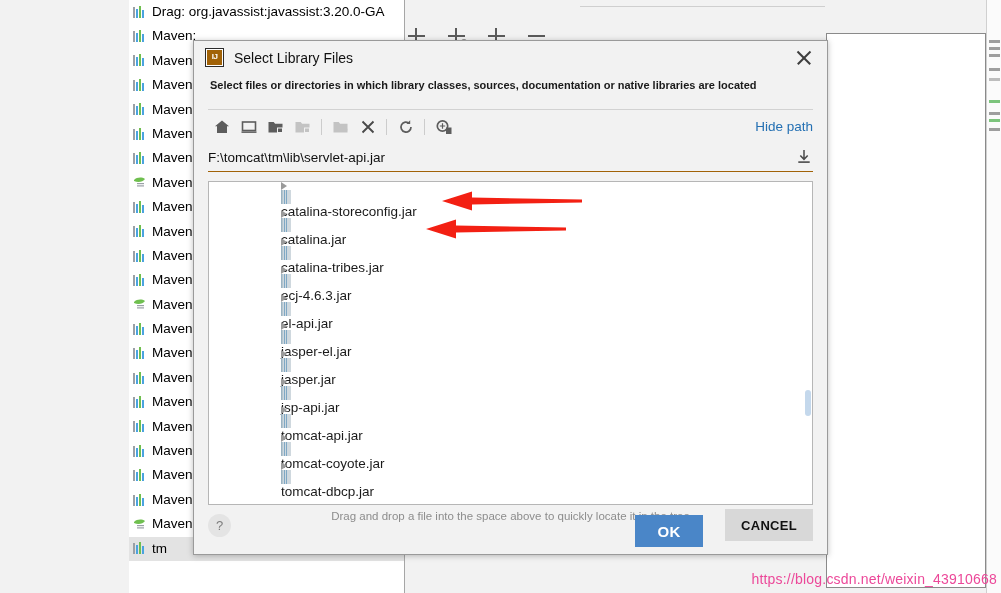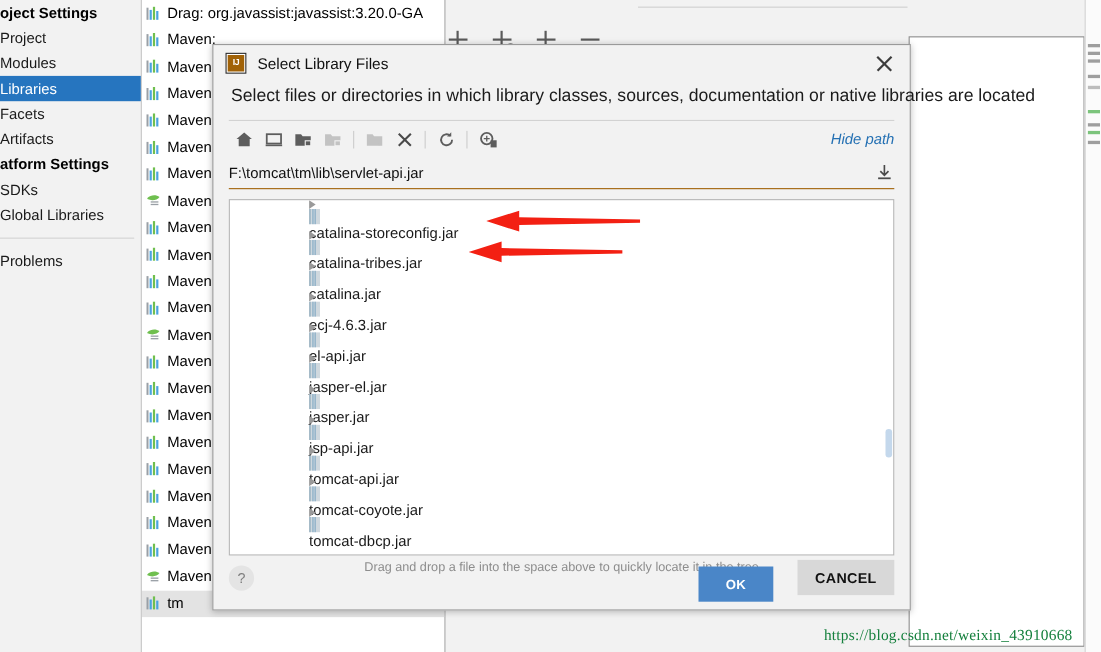--- a/index.html
+++ b/index.html
@@ -99,35 +99,35 @@
   #dlg-close{
     margin-left:auto;width:26px;height:26px;position:relative;
   }
   #dlg-close i,#dlg-close b{
     position:absolute;left:4px;top:12px;width:18px;height:1.6px;background:#3d3d3d;display:block;
   }
   #dlg-close i{transform:rotate(45deg);}
   #dlg-close b{transform:rotate(-45deg);}
 
   #dlg-subtitle{
-    padding:5px 16px 0 16px;font-size:16px;color:#1a1a1a;
-    height:27px;box-sizing:border-box;white-space:nowrap;
+    padding:5px 16px 0 16px;font-size:11px;color:#1a1a1a;
+    height:27px;box-sizing:border-box;white-space:nowrap;font-weight:bold;
   }
   #dlg-rule1{height:1px;background:#d2d2d2;margin:8px 14px 0 14px;}
 
   
   #file-toolbar{
     height:33px;display:flex;align-items:center;padding:0 14px;
     box-sizing:border-box;position:relative;
   }
   .fbtn{width:27px;height:24px;position:relative;display:block;flex:none;}
   .fbtn svg{position:absolute;left:50%;top:50%;transform:translate(-50%,-50%);}
   .tbsep{width:1px;height:16px;background:#cccccc;margin:0 5px;flex:none;}
   #hide-path{
-    margin-left:auto;color:#2470b3;font-size:13.5px;cursor:pointer;font-style:italic;
+    margin-left:auto;color:#2470b3;font-size:13.5px;cursor:pointer;
   }
 
   
   #path-row{
     margin:0 14px;height:28px;display:flex;align-items:center;
     border-bottom:1px solid #a16207;position:relative;
   }
   #path-text{font-size:13.5px;color:#101010;}
   #path-dl{margin-left:auto;width:18px;height:18px;position:relative;}
 
@@ -164,55 +164,41 @@
   #dlg-bottom{
     position:absolute;left:0;right:0;bottom:0;height:58px;
     display:flex;align-items:center;padding:0 14px;box-sizing:border-box;
   }
   #help-btn{
     width:23px;height:23px;border-radius:50%;background:#e4e4e4;
     color:#7c7c7c;font-size:13px;line-height:23px;text-align:center;flex:none;
   }
   #btn-ok{
     margin-left:auto;width:68px;height:32px;background:#4a86c8;color:#fff;
-    font-size:12px;font-weight:bold;display:flex;align-items:center;
+    font-size:15px;font-weight:bold;display:flex;align-items:center;
     justify-content:center;border:none;font-family:inherit;letter-spacing:.3px;margin-top:12px;
   }
   #btn-cancel{
     margin-left:22px;width:88px;height:32px;background:#d8d8d8;color:#111;
     font-size:13px;font-weight:bold;display:flex;align-items:center;
     justify-content:center;border:none;font-family:inherit;letter-spacing:.3px;
   }
 
   
   #watermark{
-    position:absolute;right:26px;bottom:6px;
-    font-size:14px;color:#15803d;white-space:nowrap;
+    position:absolute;right:4px;bottom:6px;
+    font-size:14px;color:#ec4899;white-space:nowrap;
     letter-spacing:.2px;
-    font-family:Liberation Serif, serif;
   }
 </style>
 </head>
 <body>
 
 <div id="bg-root">
 
-  <div id="settings-sidebar">
-      <div class="side-group">oject Settings</div>
-      <div class="side-item">Project</div>
-      <div class="side-item">Modules</div>
-      <div class="side-item sel">Libraries</div>
-      <div class="side-item">Facets</div>
-      <div class="side-item">Artifacts</div>
-      <div class="side-group">atform Settings</div>
-      <div class="side-item">SDKs</div>
-      <div class="side-item">Global Libraries</div>
-      <div class="side-sep"></div>
-      <div class="side-item">Problems</div>
-    </div>
 
   <div id="maven-panel">
       <div class="maven-row">
         <span>
           <svg class="ic-lib" viewBox="0 0 13 13">
             <rect x="0" y="1" width="2" height="11" fill="#9aa0a6"></rect>
             <rect x="3" y="3" width="2" height="9" fill="#4aa3df"></rect>
             <rect x="6" y="0" width="2" height="12" fill="#6fbf4f"></rect>
             <rect x="9" y="4" width="2" height="8" fill="#4aa3df"></rect>
           </svg>
@@ -599,33 +585,33 @@
         <div class="tree-row">
           <span class="tri"></span>
           <span>
             <svg class="jar-ic" viewBox="0 0 10 14">
               <rect x="0" y="0" width="10" height="14" fill="#cfd8de"></rect>
               <rect x="3" y="0" width="1" height="14" fill="#7fa8c4"></rect>
               <rect x="5" y="0" width="1" height="14" fill="#7fa8c4"></rect>
               <rect x="0" y="0" width="1.5" height="14" fill="#9bb3c2"></rect>
             </svg>
           </span>
+          <span>catalina.jar</span>
+        </div>
+        <div class="tree-row">
+          <span class="tri"></span>
+          <span>
+            <svg class="jar-ic" viewBox="0 0 10 14">
+              <rect x="0" y="0" width="10" height="14" fill="#cfd8de"></rect>
+              <rect x="3" y="0" width="1" height="14" fill="#7fa8c4"></rect>
+              <rect x="5" y="0" width="1" height="14" fill="#7fa8c4"></rect>
+              <rect x="0" y="0" width="1.5" height="14" fill="#9bb3c2"></rect>
+            </svg>
+          </span>
           <span>catalina-tribes.jar</span>
-        </div>
-        <div class="tree-row">
-          <span class="tri"></span>
-          <span>
-            <svg class="jar-ic" viewBox="0 0 10 14">
-              <rect x="0" y="0" width="10" height="14" fill="#cfd8de"></rect>
-              <rect x="3" y="0" width="1" height="14" fill="#7fa8c4"></rect>
-              <rect x="5" y="0" width="1" height="14" fill="#7fa8c4"></rect>
-              <rect x="0" y="0" width="1.5" height="14" fill="#9bb3c2"></rect>
-            </svg>
-          </span>
-          <span>catalina.jar</span>
         </div>
         <div class="tree-row">
           <span class="tri"></span>
           <span>
             <svg class="jar-ic" viewBox="0 0 10 14">
               <rect x="0" y="0" width="10" height="14" fill="#cfd8de"></rect>
               <rect x="3" y="0" width="1" height="14" fill="#7fa8c4"></rect>
               <rect x="5" y="0" width="1" height="14" fill="#7fa8c4"></rect>
               <rect x="0" y="0" width="1.5" height="14" fill="#9bb3c2"></rect>
             </svg>

